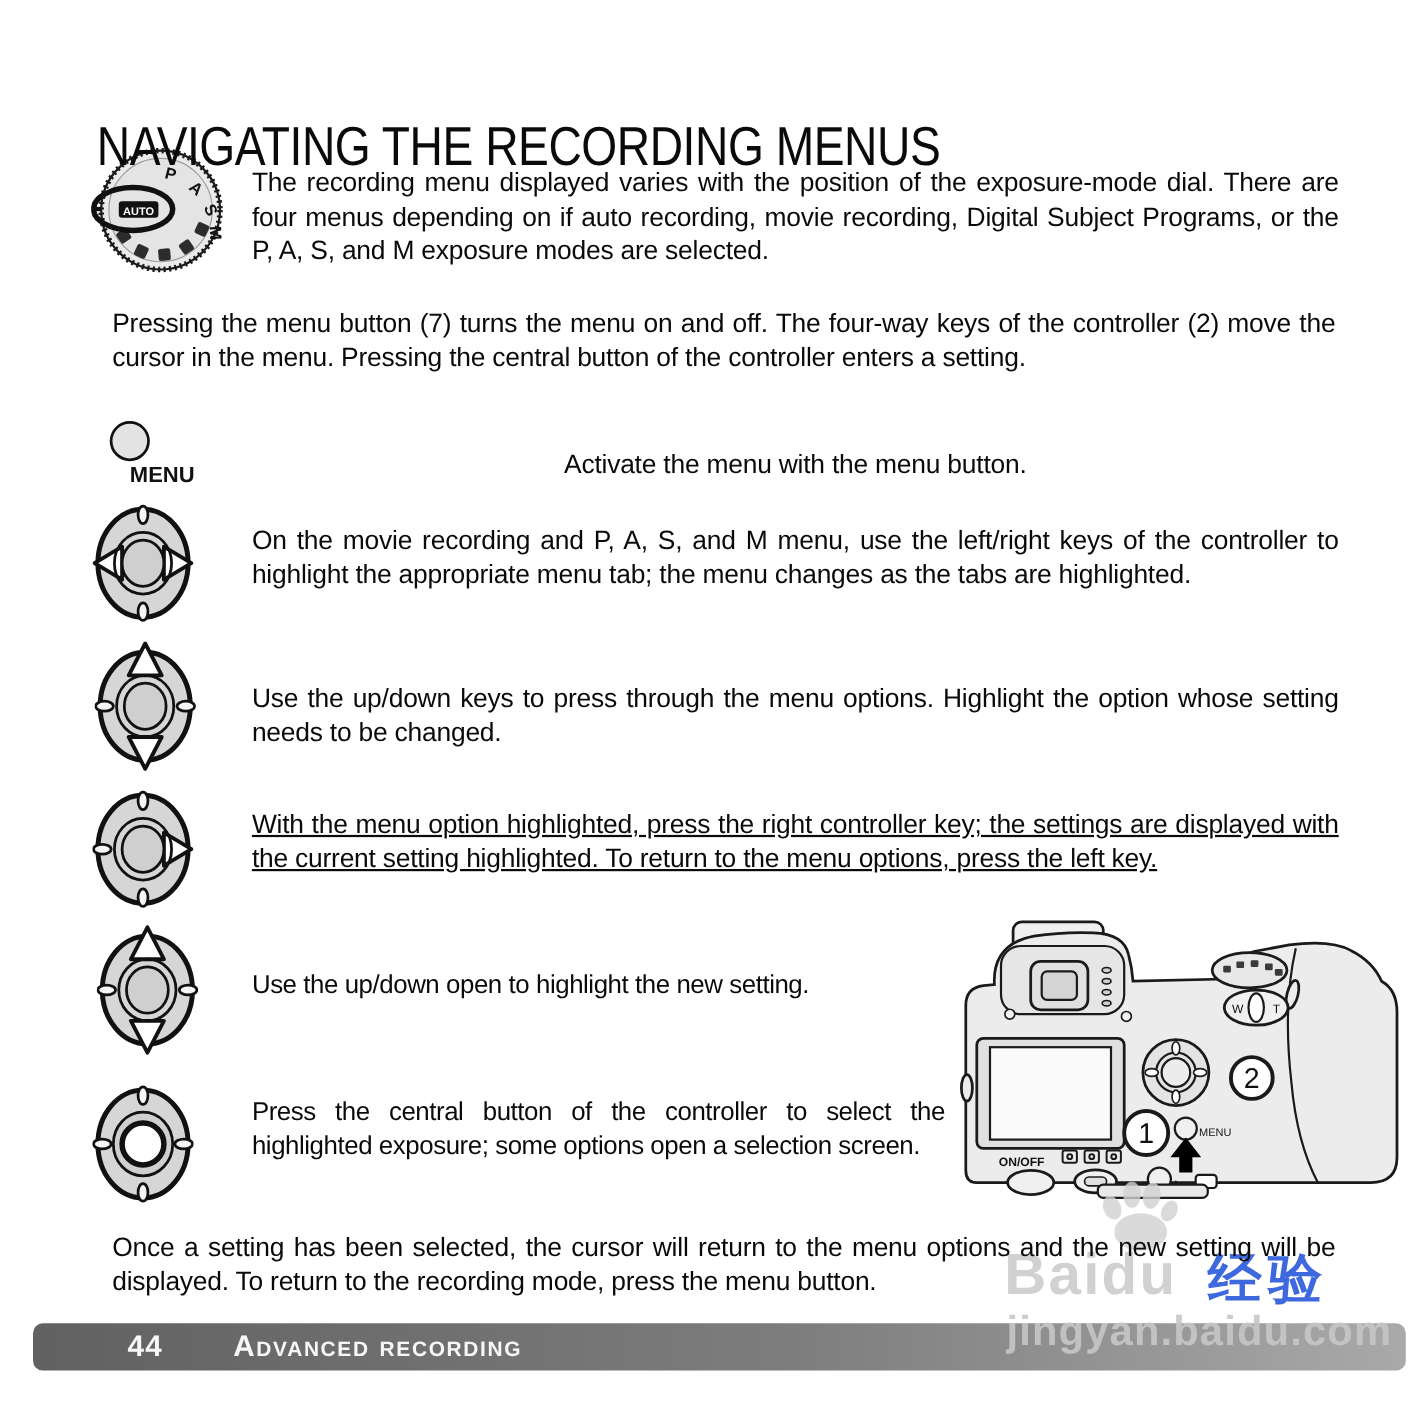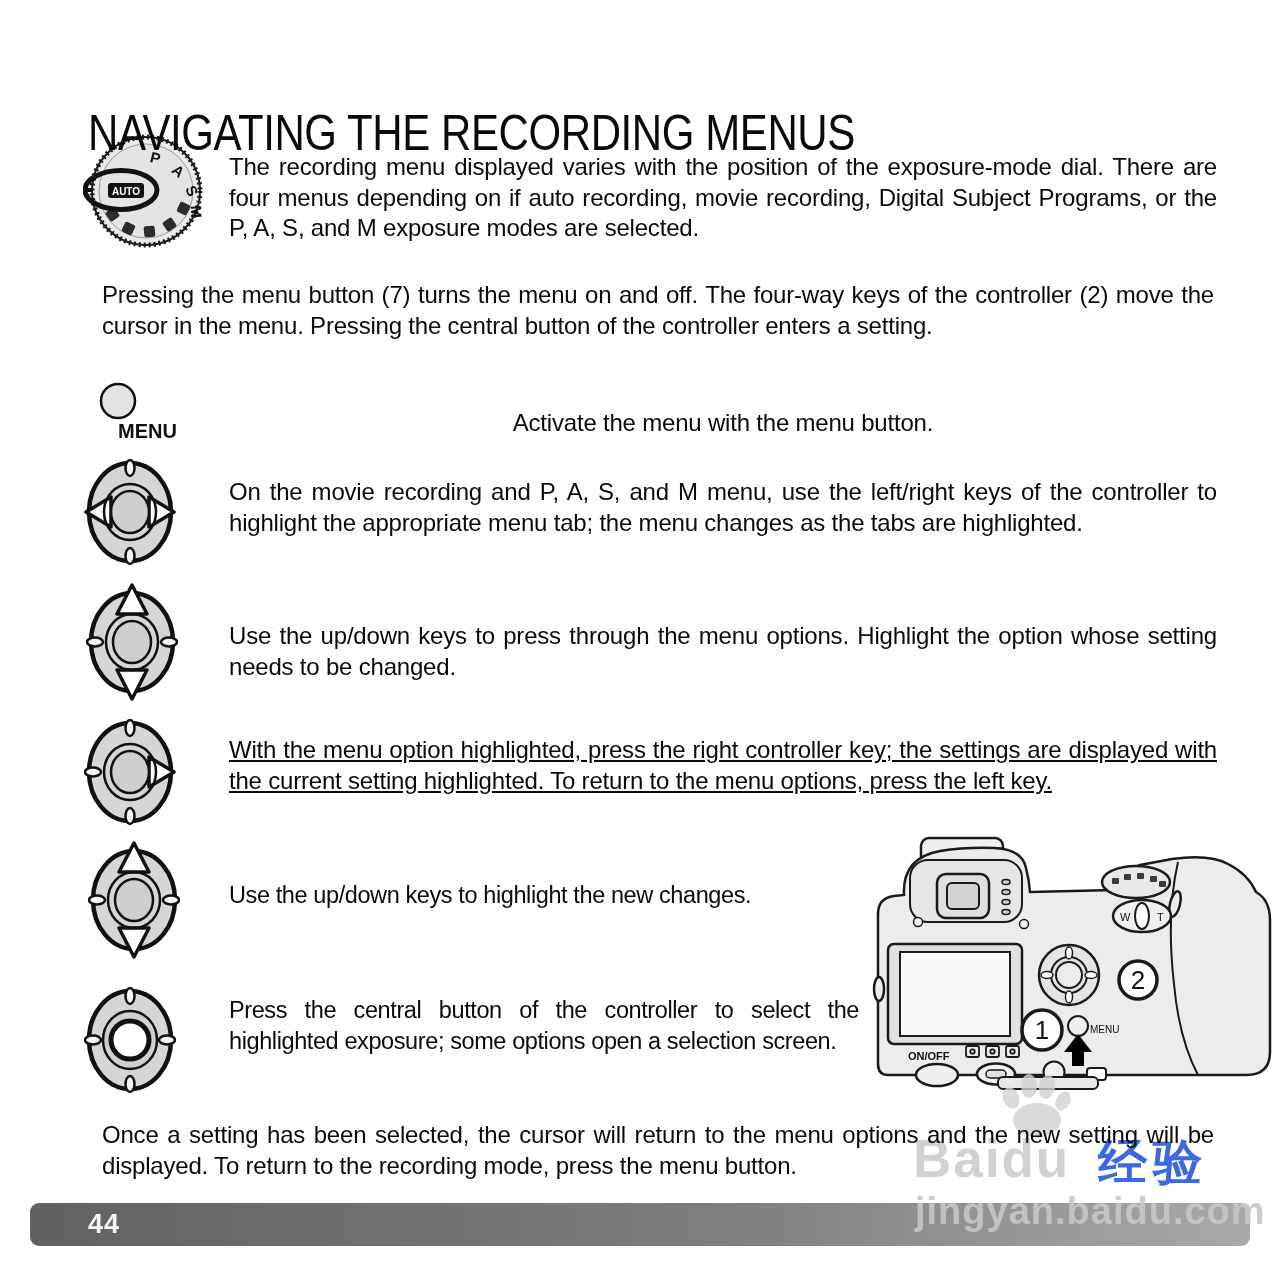--- a/index.html
+++ b/index.html
@@ -31,21 +31,21 @@
   .menu-btn-icon{left:96px;top:381px;}
   .s1i{left:84px;top:456px;}
   .s2i{left:86px;top:583px;}
   .s3i{left:84px;top:716px;}
   .s4i{left:88px;top:841px;}
   .s5i{left:84px;top:984px;}
   .camera{left:866px;top:834px;z-index:1;}
   .footer-bar{
     left:30px;top:1203px;width:1220px;height:43px;border-radius:9px;
     background:linear-gradient(90deg,#616161 0%, #7d7d7d 55%, #a9a9a9 100%);
-    display:flex;align-items:center;color:#f7f7f7;z-index:5;
+    display:flex;align-items:center;color:#f7f7f7;z-index:5;padding-left:28px;
   }
   .footer-num{font-size:27px;font-weight:bold;margin-left:58px;letter-spacing:1px;}
   .footer-sec{font-size:27px;font-weight:bold;font-variant:small-caps;margin-left:64px;letter-spacing:1.5px;}
   .wm{z-index:2;pointer-events:none;}
   .wm-logo{left:913px;top:1128px;font-size:53px;font-weight:bold;color:#c9c9c9;opacity:.85;letter-spacing:2px;}
   .wm-cn{left:1098px;top:1130px;font-size:49px;font-weight:bold;color:#1d4ed8;opacity:.85;letter-spacing:6px;}
   .wm-url{left:915px;top:1190px;font-size:38px;font-weight:bold;color:#c7c7c7;opacity:.9;letter-spacing:1px;z-index:6;}
   .wm-paw{left:995px;top:1074px;opacity:.8;}
 </style>
 </head>
@@ -118,21 +118,21 @@
 
 <svg class="abs icon s4i" width="92" height="118" viewBox="0 0 92 118">
   <ellipse cx="46" cy="59" rx="41" ry="49" fill="#d6d6d6" stroke="#111" stroke-width="4.5"></ellipse>
   <polygon points="46,2 31,31 61,31" fill="#fff" stroke="#111" stroke-width="3.5" stroke-linejoin="round"></polygon>
   <polygon points="46,116 31,87 61,87" fill="#fff" stroke="#111" stroke-width="3.5" stroke-linejoin="round"></polygon>
   <ellipse cx="46" cy="59" rx="26" ry="28" fill="none" stroke="#111" stroke-width="2.5"></ellipse>
   <ellipse cx="46" cy="59" rx="19" ry="21" fill="#cfcfcf" stroke="#111" stroke-width="2.5"></ellipse>
   <ellipse cx="9" cy="59" rx="8" ry="4.5" fill="#f5f5f5" stroke="#111" stroke-width="2.5"></ellipse>
   <ellipse cx="83" cy="59" rx="8" ry="4.5" fill="#f5f5f5" stroke="#111" stroke-width="2.5"></ellipse>
 </svg>
-<p class="abs body-text s4t">Use the up/down keys to highlight the new changes.</p>
+<p class="abs body-text s4t">Use the up/down open to highlight the new setting.</p>
 
 <svg class="abs icon s5i" width="92" height="112" viewBox="0 0 92 112">
   <ellipse cx="46" cy="56" rx="41" ry="49" fill="#d6d6d6" stroke="#111" stroke-width="4.5"></ellipse>
   <ellipse cx="46" cy="56" rx="27" ry="29" fill="#cfcfcf" stroke="#111" stroke-width="2.5"></ellipse>
   <circle cx="46" cy="56" r="19" fill="#ffffff" stroke="#111" stroke-width="5"></circle>
   <ellipse cx="46" cy="12" rx="4.5" ry="8" fill="#f5f5f5" stroke="#111" stroke-width="2.5"></ellipse>
   <ellipse cx="46" cy="100" rx="4.5" ry="8" fill="#f5f5f5" stroke="#111" stroke-width="2.5"></ellipse>
   <ellipse cx="9" cy="56" rx="8" ry="4.5" fill="#f5f5f5" stroke="#111" stroke-width="2.5"></ellipse>
   <ellipse cx="83" cy="56" rx="8" ry="4.5" fill="#f5f5f5" stroke="#111" stroke-width="2.5"></ellipse>
 </svg>
@@ -212,15 +212,16 @@
     <ellipse cx="34" cy="12" rx="8" ry="12"></ellipse>
     <ellipse cx="52" cy="13" rx="8" ry="12" transform="rotate(10 52 13)"></ellipse>
     <ellipse cx="68" cy="27" rx="7" ry="10" transform="rotate(28 68 27)"></ellipse>
   </g>
 </svg>
 <div class="abs wm wm-logo">Baidu</div>
 <div class="abs wm wm-cn">经验</div>
 
 <div class="abs footer-bar">
   <span class="footer-num">44</span>
+  <span class="footer-sec">Advanced recording</span>
 </div>
 
 <div class="abs wm wm-url">jingyan.baidu.com</div>
 
 </body></html>

